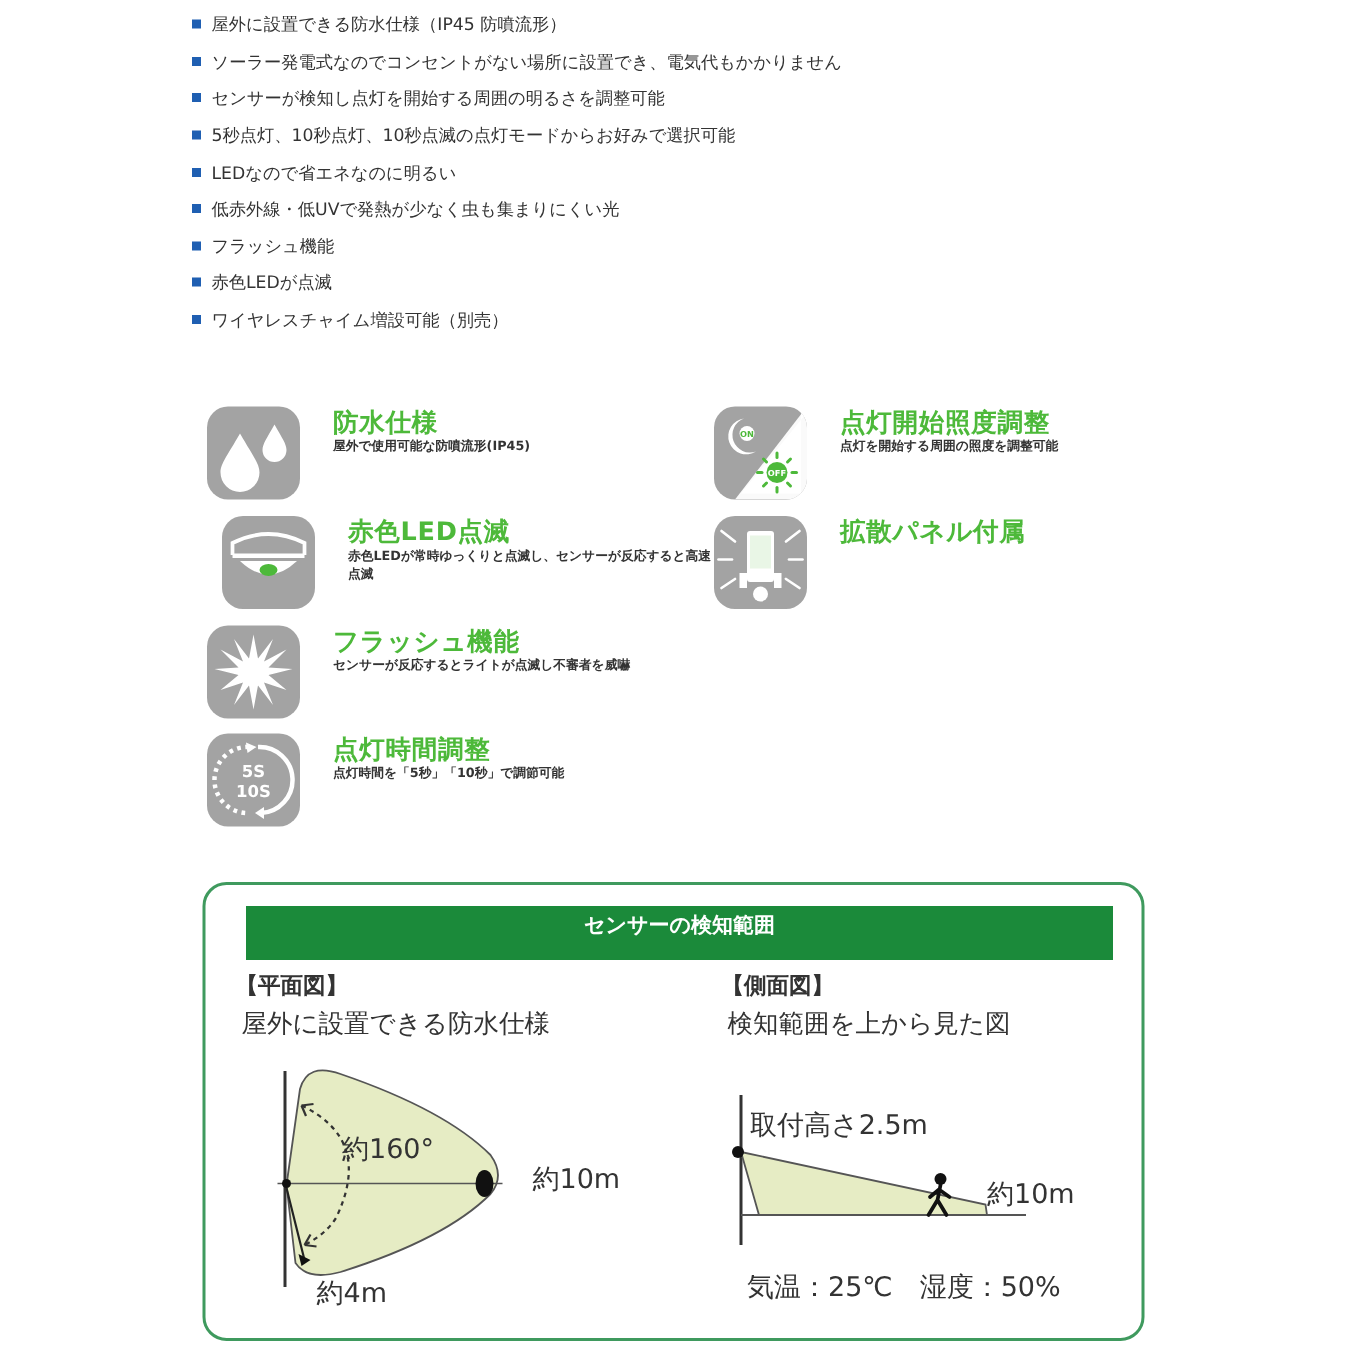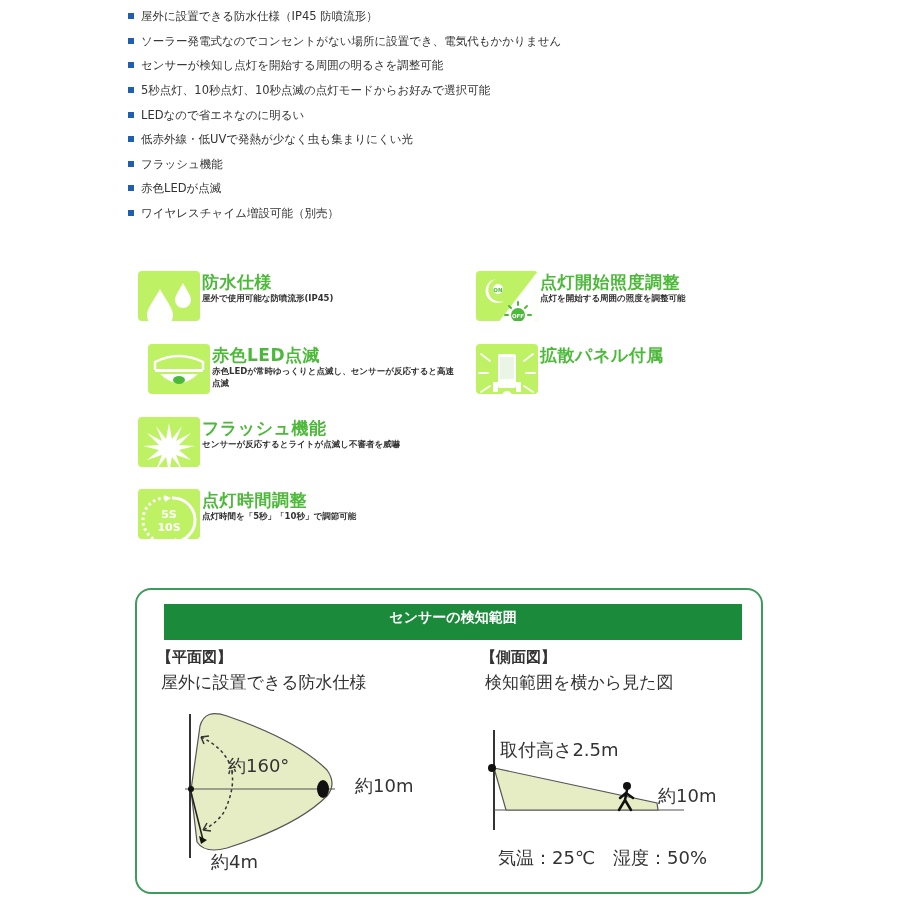--- a/index.html
+++ b/index.html
@@ -2,23 +2,23 @@
 <html><head>
 <meta charset="utf-8">
 <style>
   html, body { margin: 0; padding: 0; background: #ffffff; }
   body { width: 900px; height: 900px; position: relative; overflow: hidden;
          font-family: "DejaVu Sans", "Liberation Sans", sans-serif; color: #333; }
   .bullets { position: absolute; left: 128px; top: 4px; margin: 0; padding: 0; list-style: none; }
   .bullets li { height: 24.6px; line-height: 20px; font-size: 11.5px; color: #333; display: flex; align-items: center; }
   .bullets li .sq { width: 6px; height: 6px; background: #1f5fb2; margin-right: 7px; flex: none; }
   .feature { position: absolute; display: flex; }
-  .feature .icon { width: 62px; height: 50px; background: #bef264; border-radius: 4px; flex: none; position: relative; overflow: hidden; }
+  .feature .icon { width: 62px; height: 62px; background: #a3a3a3; border-radius: 14px; flex: none; position: relative; overflow: hidden; }
   .feature .icon svg { position: absolute; left: 0; top: 0; }
-  .feature .txt { margin-left: 2px; }
+  .feature .txt { margin-left: 22px; }
   .feature .ttl { font-size: 17px; font-weight: bold; color: #4db93a; line-height: 20px; margin-top: 1px; letter-spacing: 0.5px; }
   .feature .desc { font-size: 8.5px; font-weight: bold; color: #333; line-height: 12px; width: 250px; }
   .panel { position: absolute; left: 135px; top: 588px; width: 628px; height: 306px;
            border: 2px solid #3f9a5e; border-radius: 16px; box-sizing: border-box; background: #fff; }
   .panel .banner { position: absolute; left: 27px; top: 14px; width: 578px; height: 36px; background: #1b8a3a;
                    color: #fff; font-weight: bold; font-size: 14px; text-align: center; line-height: 26px; }
   .ptitle { position: absolute; font-size: 15px; font-weight: bold; color: #333; }
   .psub { position: absolute; font-size: 17px; color: #333; }
   .lbl { position: absolute; font-size: 18px; color: #333; }
 </style>
@@ -173,21 +173,21 @@
   </div>
 </div>
 
 <div class="panel">
   <div class="banner">センサーの検知範囲</div>
 
   <div class="ptitle" style="left:20px;top:58px;text-align:right;">【平面図】</div>
   <div class="psub" style="left:24px;top:81px;">屋外に設置できる防水仕様</div>
 
   <div class="ptitle" style="left:344px;top:58px;">【側面図】</div>
-  <div class="psub" style="left:348px;top:81px;">検知範囲を横から見た図</div>
+  <div class="psub" style="left:348px;top:81px;">検知範囲を上から見た図</div>
 
   <svg style="position:absolute;left:0;top:0;" width="628" height="306">
     <line x1="53" y1="124" x2="53" y2="268" stroke="#333" stroke-width="2"></line>
     <path d="M54 200 L63 136 Q68 118 90 126 Q160 150 190 180 Q200 194 190 206 Q160 236 90 258 Q68 264 60 252 Z" fill="#e6ecc4" stroke="#555" stroke-width="1.2"></path>
     <line x1="48" y1="199" x2="198" y2="199" stroke="#555" stroke-width="1"></line>
     <ellipse cx="186" cy="199" rx="6" ry="9" fill="#111"></ellipse>
     <circle cx="54" cy="199" r="3" fill="#111"></circle>
     <line x1="54" y1="202" x2="66" y2="250" stroke="#222" stroke-width="1.5"></line>
     <path d="M64 147 Q112 170 87 222 Q80 233 66 240" fill="none" stroke="#333" stroke-width="1.5" stroke-dasharray="3 3"></path>
     <path d="M64 147 l8 -1 M64 147 l3 7" stroke="#333" stroke-width="1.5" fill="none"></path>

